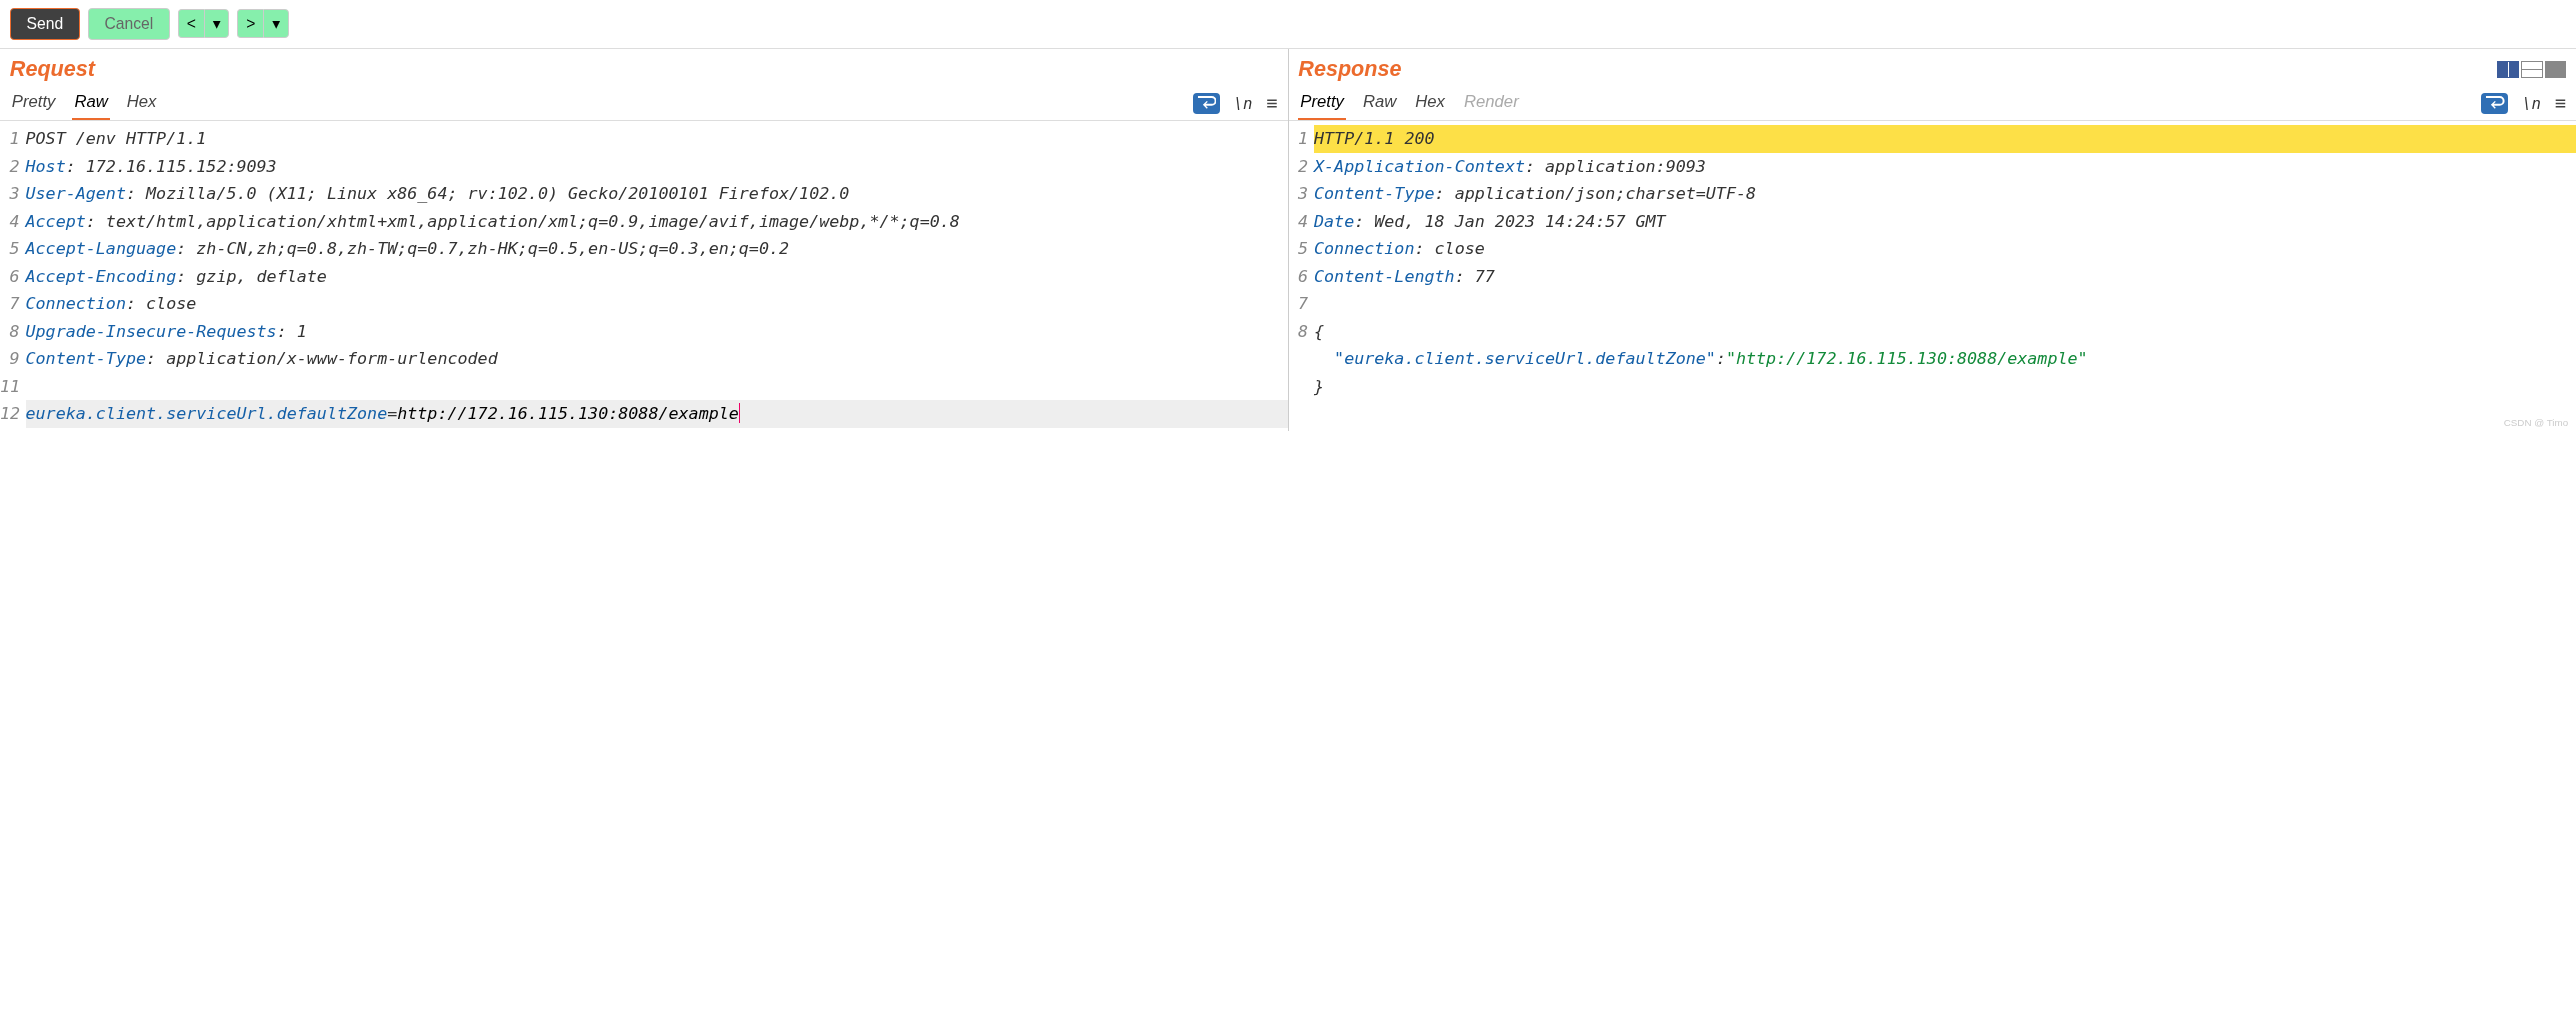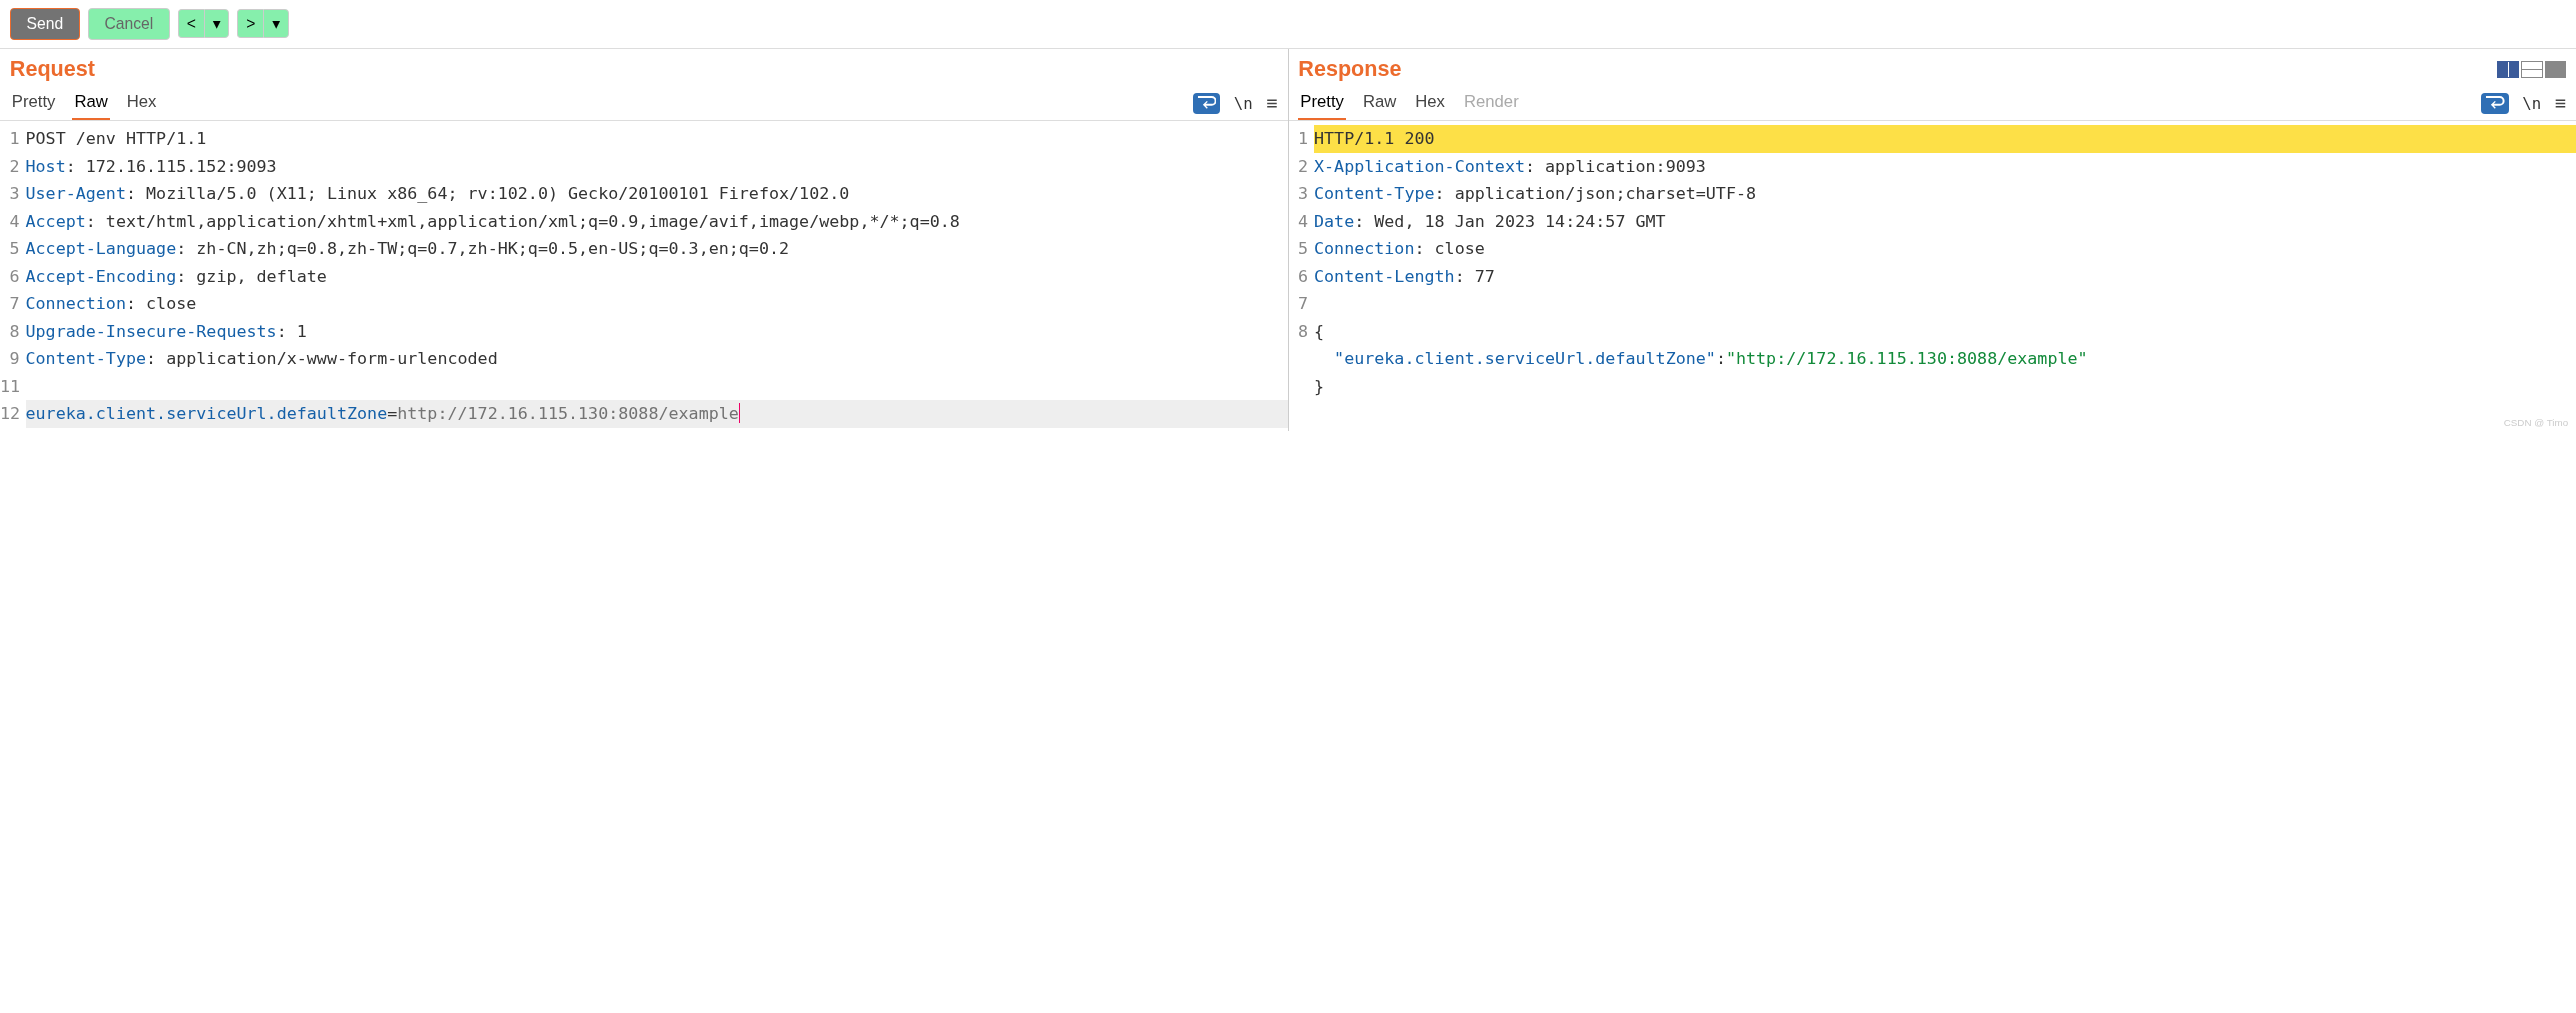--- a/index.html
+++ b/index.html
@@ -1,26 +1,26 @@
 <!DOCTYPE html>
 <html><head>
 <meta charset="utf-8">
 <style>
 * { box-sizing: border-box; margin: 0; padding: 0; }
 body { font-family: Arial, sans-serif; font-size: 13.7px; background: #fff; color: #333; }
 .toolbar { display: flex; align-items: center; padding: 7.9px 9.8px; gap: 7.9px; }
 .btn { border: 1px solid #ccc; border-radius: 3.9px; padding: 5.9px 15.7px; font-size: 15.7px; cursor: pointer; background: #86efac; }
-.btn-send { background: #737373; color: #fff; border-color: #ec6b2d; font-weight: 500; }
+.btn-send { background: #404040; color: #fff; border-color: #ec6b2d; font-weight: 500; }
 .btn-cancel { color: #666; }
 .btn-nav { padding: 3.9px 7.9px; display: flex; align-items: center; }
 .btn-group { display: flex; }
 .btn-group .btn { border-radius: 0; }
 .btn-group .btn:first-child { border-radius: 3.9px 0 0 3.9px; border-right: 0; }
 .btn-group .btn:last-child { border-radius: 0 3.9px 3.9px 0; }
-.panes { display: flex; border-top: 1px solid #ddd; }
+.panes { display: flex; border-top: 1px solid #ddd; font-style: italic; }
 .pane { flex: 1; min-width: 0; }
 .pane-left { border-right: 1px solid #ccc; }
 .pane-header { display: flex; align-items: center; justify-content: space-between; padding: 7.9px 9.8px 0 9.8px; }
 .pane-title { color: #ec6b2d; font-size: 21.6px; font-weight: 600; }
 .pane-tabs { display: flex; align-items: center; justify-content: space-between; padding: 3.9px 9.8px 0 9.8px; border-bottom: 1px solid #ddd; }
 .tabs { display: flex; gap: 15px; }
 .tab { padding: 5.9px 2px; font-size: 16.7px; color: #444; cursor: pointer; border-bottom: 2px solid transparent; }
 .tab.active { border-bottom: 2px solid #ec6b2d; color: #000; }
 .tab.disabled { color: #aaa; }
 .tab-tools { display: flex; align-items: center; gap: 13.7px; }
@@ -30,21 +30,21 @@
 .layout-btn { width:21.6px; height:17.7px; border:1px solid #888; background:#fff; display:flex; }
 .layout-btn.active { background:#3b5b9a; border-color:#3b5b9a; }
 .layout-btn .col { flex:1; border-right:1px solid #888; }
 .layout-btn .col:last-child { border-right:0; }
 .layout-btn.active .col { border-color:#fff; }
 .editor { font-family: "DejaVu Sans Mono", Menlo, Consolas, monospace; font-size: 16.7px; line-height: 27.5px; padding: 3.9px 0; }
 .line { display: flex; }
 .gutter { width: 25.5px; text-align: right; color: #888; padding-right: 5.9px; user-select: none; flex-shrink:0; }
 .code { flex: 1; white-space: pre-wrap; word-break: break-all; padding-right:5.9px; }
 .hl-header { color: #1560a8; }
-.hl-val { color: #737373; }
+.hl-val { color: #000000; }
 .hl-str { color: #128a3a; }
 .hl-key { color: #1560a8; }
 .line.sel .code { background: #eee; }
 .cursor-mark { border-right: 1px solid #e06; }
 .watermark { position: absolute; right: 7.9px; bottom: 3.9px; font-size: 9.8px; color: #ccc; }
 .wrapper { position: relative; }
 .ln-text { font-family: monospace; font-size: 15.7px; color: #333; }
 .hamburger { font-size: 19.6px; color: #444; }
 </style>
 </head>

